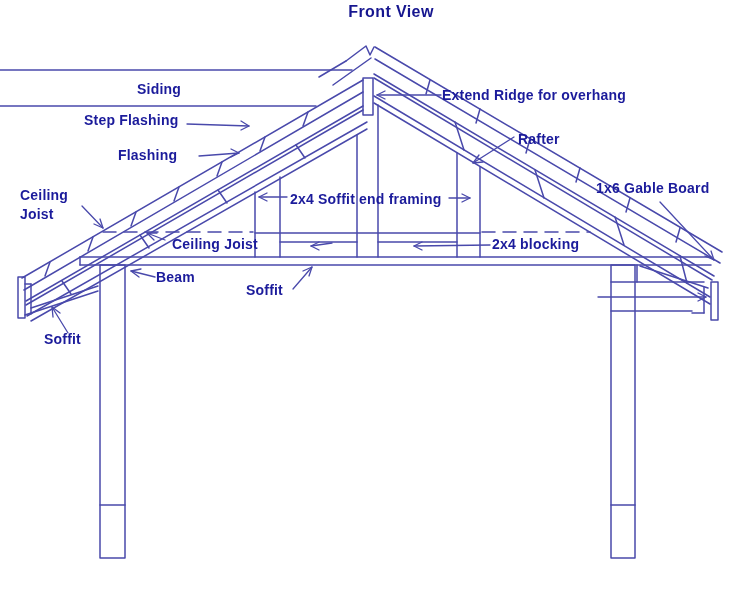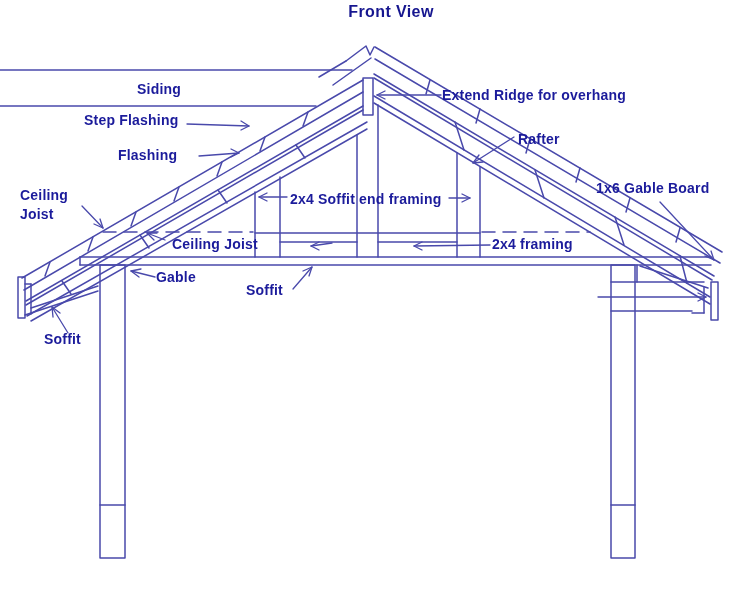--- a/index.html
+++ b/index.html
@@ -207,22 +207,22 @@
   <div class="lbl" style="left:137px;top:80px">Siding</div>
   <div class="lbl" style="left:84px;top:111px">Step Flashing</div>
   <div class="lbl" style="left:118px;top:146px">Flashing</div>
 
   <div class="lbl two-line" style="left:20px;top:186px">
     <span>Ceiling</span><br>
     <span>Joist</span>
   </div>
 
   <div class="lbl" style="left:172px;top:235px">Ceiling Joist</div>
-  <div class="lbl" style="left:156px;top:268px">Gable</div>
+  <div class="lbl" style="left:156px;top:268px">Beam</div>
   <div class="lbl" style="left:44px;top:330px">Soffit</div>
   <div class="lbl" style="left:246px;top:281px">Soffit</div>
   <div class="lbl" style="left:290px;top:190px">2x4 Soffit end framing</div>
   <div class="lbl" style="left:442px;top:86px">Extend Ridge for overhang</div>
   <div class="lbl" style="left:518px;top:130px">Rafter</div>
   <div class="lbl" style="left:596px;top:179px">1x6 Gable Board</div>
-  <div class="lbl" style="left:492px;top:235px">2x4 framing</div>
+  <div class="lbl" style="left:492px;top:235px">2x4 blocking</div>
 
 </div>
 
 </body></html>

